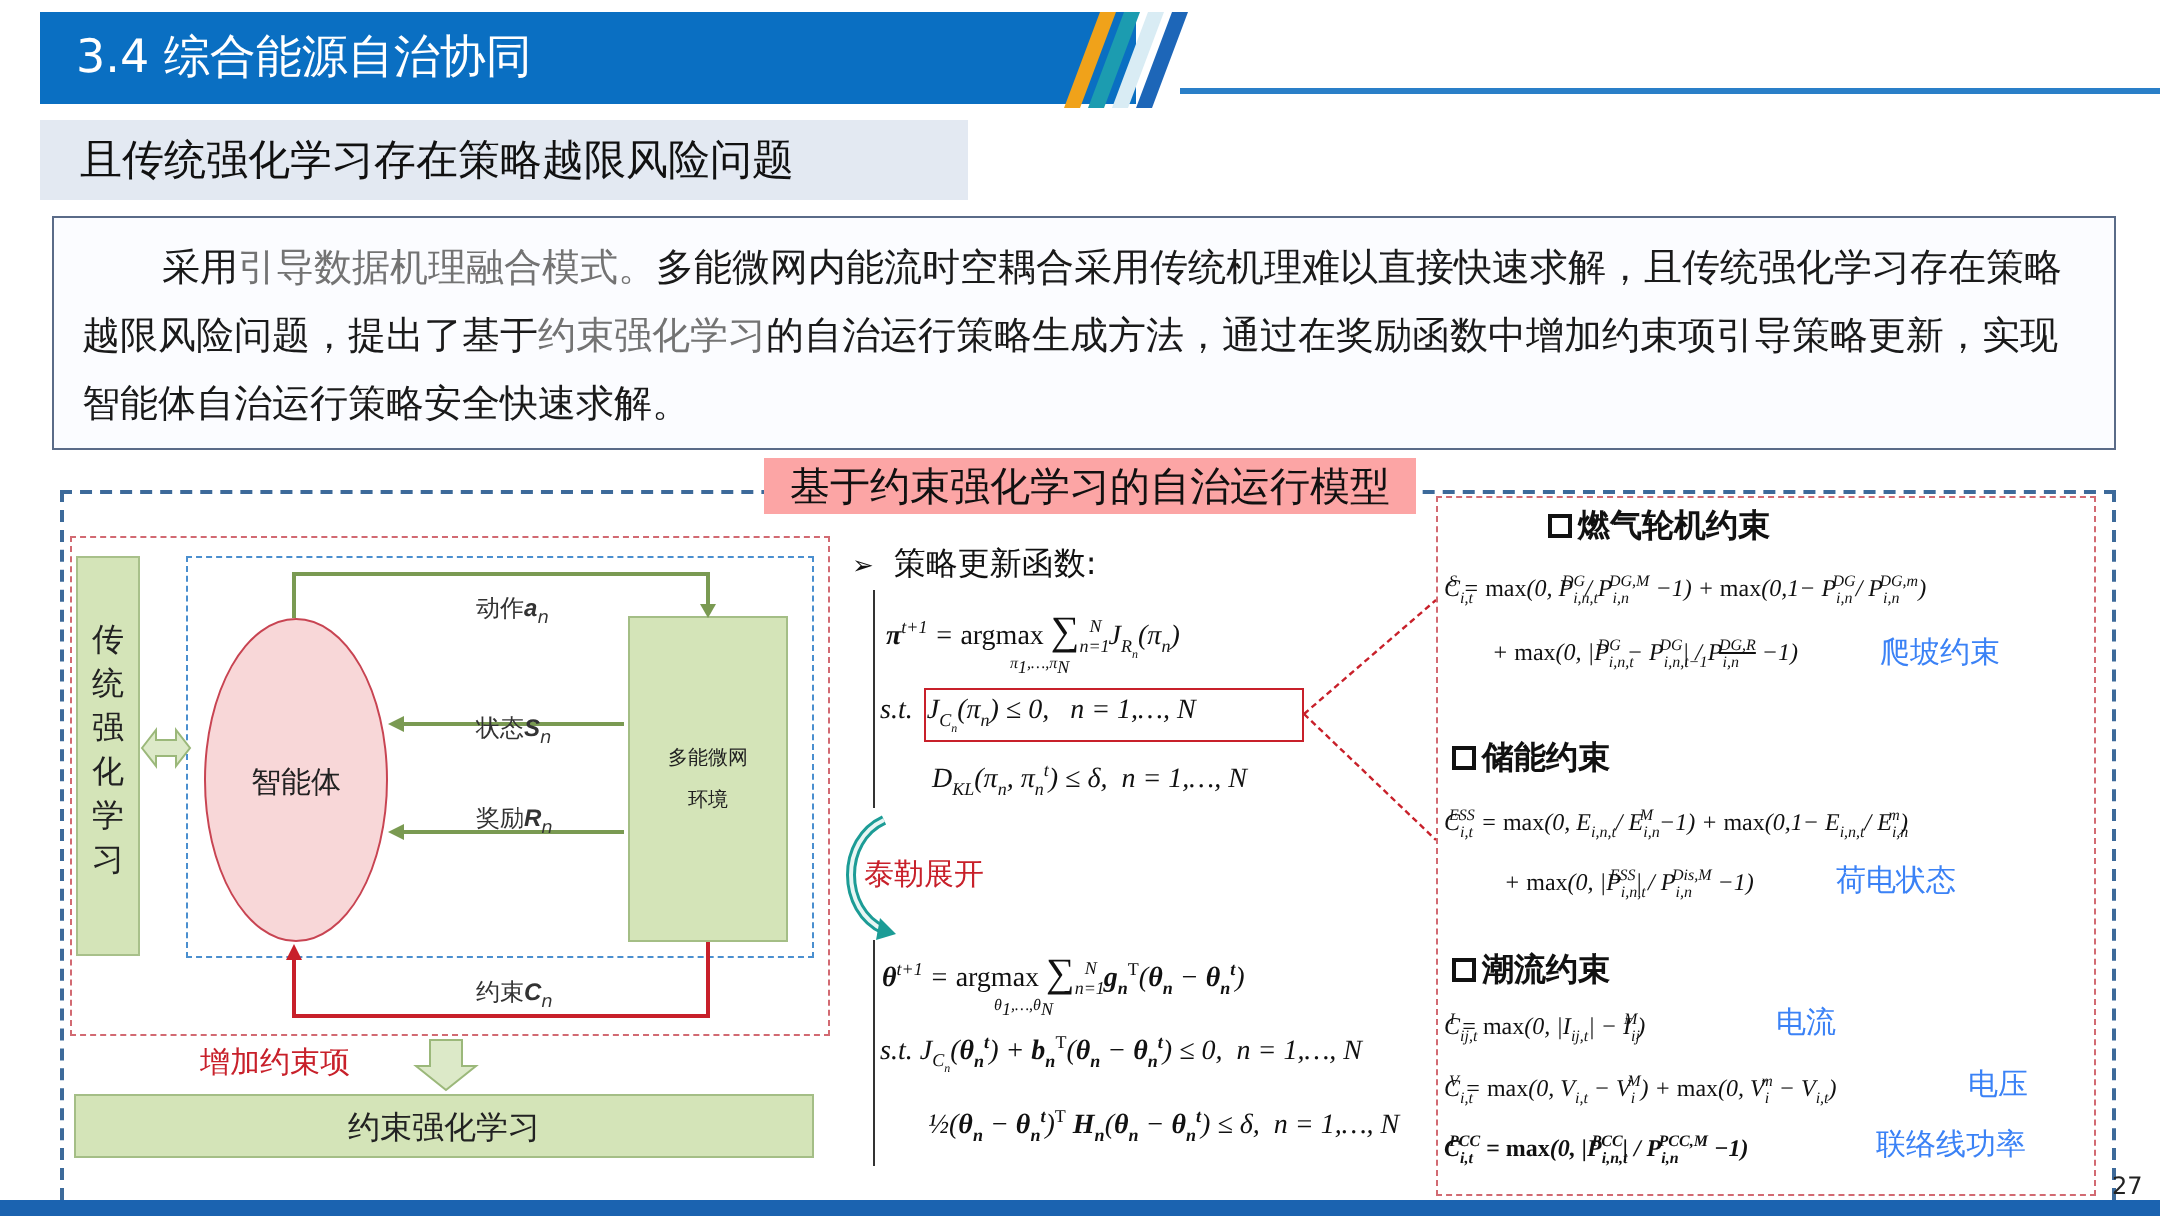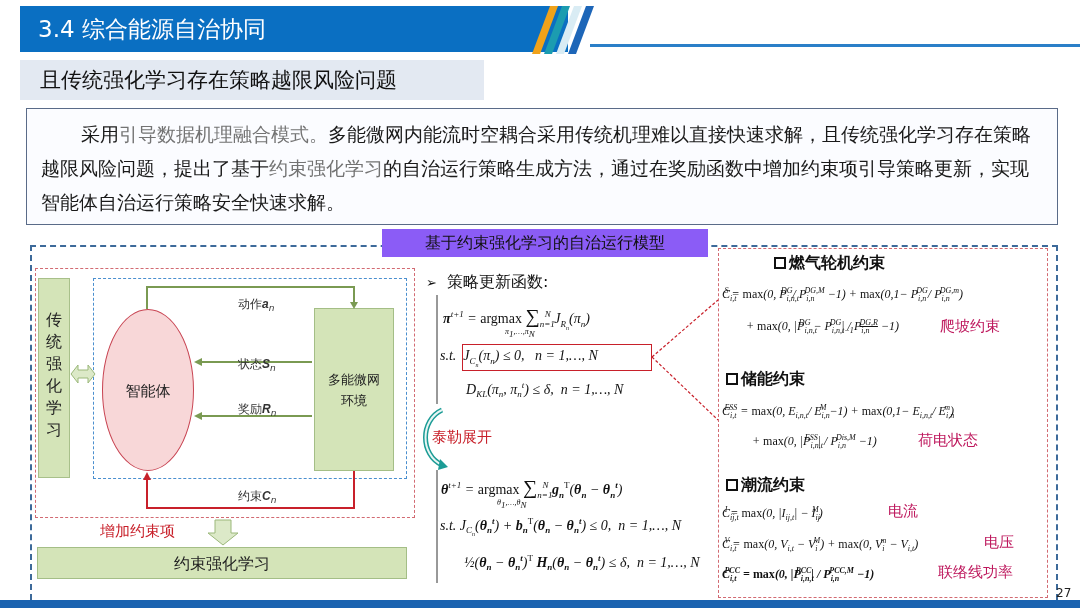--- a/index.html
+++ b/index.html
@@ -13,50 +13,50 @@
   .title-line { left: 590px; top: 44px; width: 490px; height: 3px; background: #2a7fc8; }
 
   .subtitle { left: 20px; top: 60px; width: 464px; height: 40px; background: #e3e9f2; font-size: 21px; line-height: 40px; padding-left: 20px; color: #111; }
 
   .intro { left: 26px; top: 108px; width: 1032px; height: 117px; border: 1.5px solid #5a6b88; background: #fbfcff; font-size: 19px; line-height: 34px; padding: 8px 10px 0 14px; color: #1a1a1a; }
   .intro .red { color: #737373; }
   .intro .indent { display: inline-block; width: 40px; }
 
   
   .outer-frame { left: 30px; top: 245px; width: 1028px; height: 355px; border: 2px dashed #3d6a9a; border-bottom: none; }
-  .model-label { left: 382px; top: 229px; width: 326px; height: 28px; background: #8b5cf6; font-size: 16px; line-height: 28px; text-align: center; color: #111; }
+  .model-label { left: 382px; top: 229px; width: 326px; height: 28px; background: #fca5a5; font-size: 20px; line-height: 28px; text-align: center; color: #111; }
   .bottom-strip { left: 0; top: 600px; width: 1080px; height: 8px; background: #1b63b0; }
   .page-num { left: 1056px; top: 586px; font-size: 12px; color: #222; }
 
   
   .red-box { left: 35px; top: 268px; width: 380px; height: 250px; border: 1.5px dashed #d26a72; }
   .blue-box { left: 93px; top: 278px; width: 314px; height: 201px; border: 1.5px dashed #4a8fcf; }
   .trad-rl { left: 38px; top: 278px; width: 32px; height: 200px; background: #d4e4b8; border: 1px solid #a8c08a; font-size: 16px; line-height: 22px; text-align: center; padding-top: 30px; color: #222; }
   .agent { left: 102px; top: 309px; width: 92px; height: 162px; border-radius: 50%; background: #f8d7d8; border: 1.5px solid #c84452; font-size: 15px; text-align: center; line-height: 162px; color: #222; }
-  .env { left: 314px; top: 308px; width: 80px; height: 163px; background: #d4e4b8; border: 1.5px solid #a4be86; font-size: 13px; text-align: center; padding-top: 60px; line-height: 21px; color: #222; }
+  .env { left: 314px; top: 308px; width: 80px; height: 163px; background: #d4e4b8; border: 1.5px solid #a4be86; font-size: 10px; text-align: center; padding-top: 60px; line-height: 21px; color: #222; }
   .arrow-label { font-size: 12px; color: #333; }
   .arrow-label b { font-style: italic; font-family: "Liberation Sans", sans-serif; }
   .add-constraint { left: 100px; top: 522px; font-size: 15px; color: #c8202a; }
   .crl-box { left: 37px; top: 547px; width: 370px; height: 32px; background: #d4e4b8; border: 1px solid #a4be86; font-size: 16px; text-align: center; line-height: 32px; color: #222; }
 
   
   .math { font-family: "Liberation Serif", "DejaVu Serif", serif; font-style: italic; color: #111; }
   .mid-head { left: 426px; top: 272px; font-size: 16px; color: #111; }
   .eq { font-size: 14px; white-space: nowrap; }
   .eq sub, .eq sup { font-size: 9px; }
   .hl-box { left: 462px; top: 344px; width: 190px; height: 27px; border: 1.5px solid #c8202a; }
   .taylor { left: 432px; top: 428px; font-size: 15px; color: #c8202a; }
 
   
   .right-box { left: 718px; top: 248px; width: 330px; height: 350px; border: 1.5px dashed #d26a72; }
   .c-head { font-size: 16px; color: #111; font-weight: bold; }
   .c-head .sq { display: inline-block; width: 12px; height: 12px; border: 2.5px solid #111; margin-right: 3px; vertical-align: -1px; }
   .c-eq { font-size: 12px; white-space: nowrap; }
   .c-eq sub, .c-eq sup { font-size: 8px; }
-  .c-note { font-size: 15px; color: #be185d; }
+  .c-note { font-size: 15px; color: #3b82f6; }
 </style>
 </head>
 <body>
 
 <div class="abs title-bar">
   <span>3.4 综合能源自治协同</span>
 </div>
 <svg class="abs stripes" viewBox="0 0 70 52">
   <polygon points="4,52 22,4 30,4 12,52" fill="#f0a21a"></polygon>
   <polygon points="16,52 34,4 42,4 24,52" fill="#1c9cb0"></polygon>

